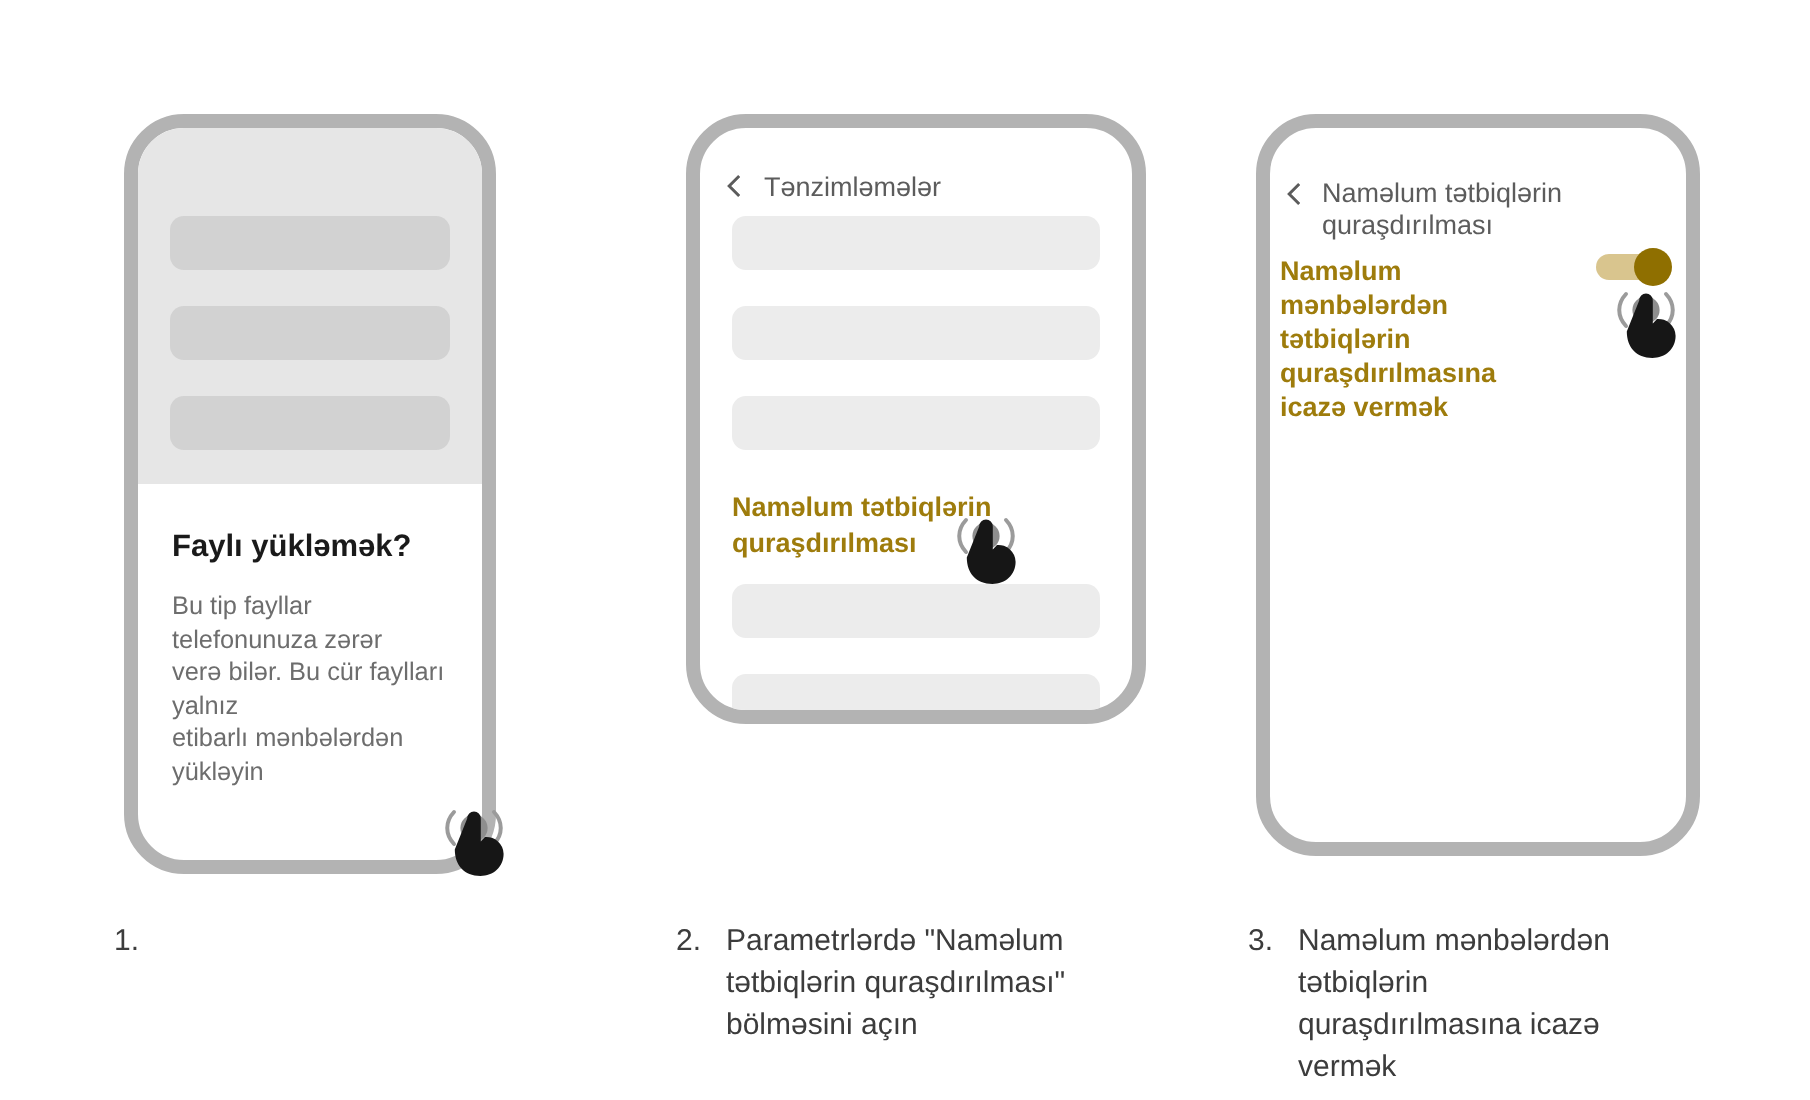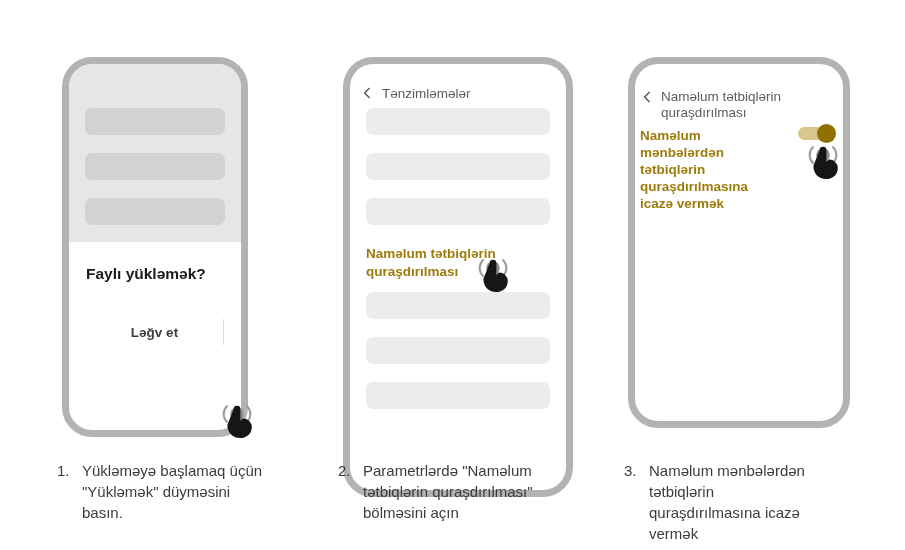--- a/index.html
+++ b/index.html
@@ -9,21 +9,21 @@
     -webkit-font-smoothing:antialiased;
   }
   .col{position:absolute;top:57px;width:260px;height:490px;}
   .c1{left:57px;} .c2{left:338px;} .c3{left:624px;}
 
   .phone{
     box-sizing:border-box;position:relative;background:#ffffff;overflow:hidden;
     border:7px solid var(--phone_border,#b3b3b3);border-radius:30px;
   }
   .phone1{width:186px;height:380px;margin-left:5px;}
-  .phone2{width:230px;height:440px;margin-left:5px;}
+  .phone2{width:230px;height:305px;margin-left:5px;}
   .phone3{width:222px;height:371px;margin-left:4px;}
 
   .bar{height:27px;border-radius:7px;margin:0 16px 18px;}
   .phone1 .bar{background:#d2d2d2;}
   .phone2 .bar,.phone3 .bar{background:#ececec;}
 
   
   .p1-top{background:#e6e6e6;height:178px;padding-top:44px;box-sizing:border-box;}
   .p1-dialog{padding:23px 17px 0;}
   .p1-title{margin:0;font-size:15.5px;font-weight:bold;color:#1a1a1a;}
@@ -82,34 +82,34 @@
 
 <div class="col c1">
   <div class="phone phone1">
     <div class="p1-top">
       <div class="bar"></div>
       <div class="bar"></div>
       <div class="bar"></div>
     </div>
     <div class="p1-dialog">
       <h3 class="p1-title">Faylı yükləmək?</h3>
+      <p class="p1-body">Bu tip fayllar telefonunuza zərər
+verə bilər. Bu cür faylları yalnız
+etibarlı mənbələrdən yükləyin</p>
       <div class="btn-row">
         <button class="btn">Ləğv et</button>
         <span class="vdiv"></span>
       </div>
     </div>
   </div>
   <svg class="tap tap1">
       <use href="#tapicon" xlink:href="#tapicon"></use>
     </svg>
   <div class="caption">
     <span class="num">1.</span>
-    <span class="cap-text">Yükləməyə başlamaq üçün
-"Yükləmək" düyməsini
-basın.</span>
   </div>
 </div>
 
 <div class="col c2">
   <div class="phone phone2">
     <div class="p2-header">
       <svg class="chev" width="8" height="12">
           <use href="#chevicon" xlink:href="#chevicon"></use>
         </svg>
       <span>Tənzimləmələr</span>

